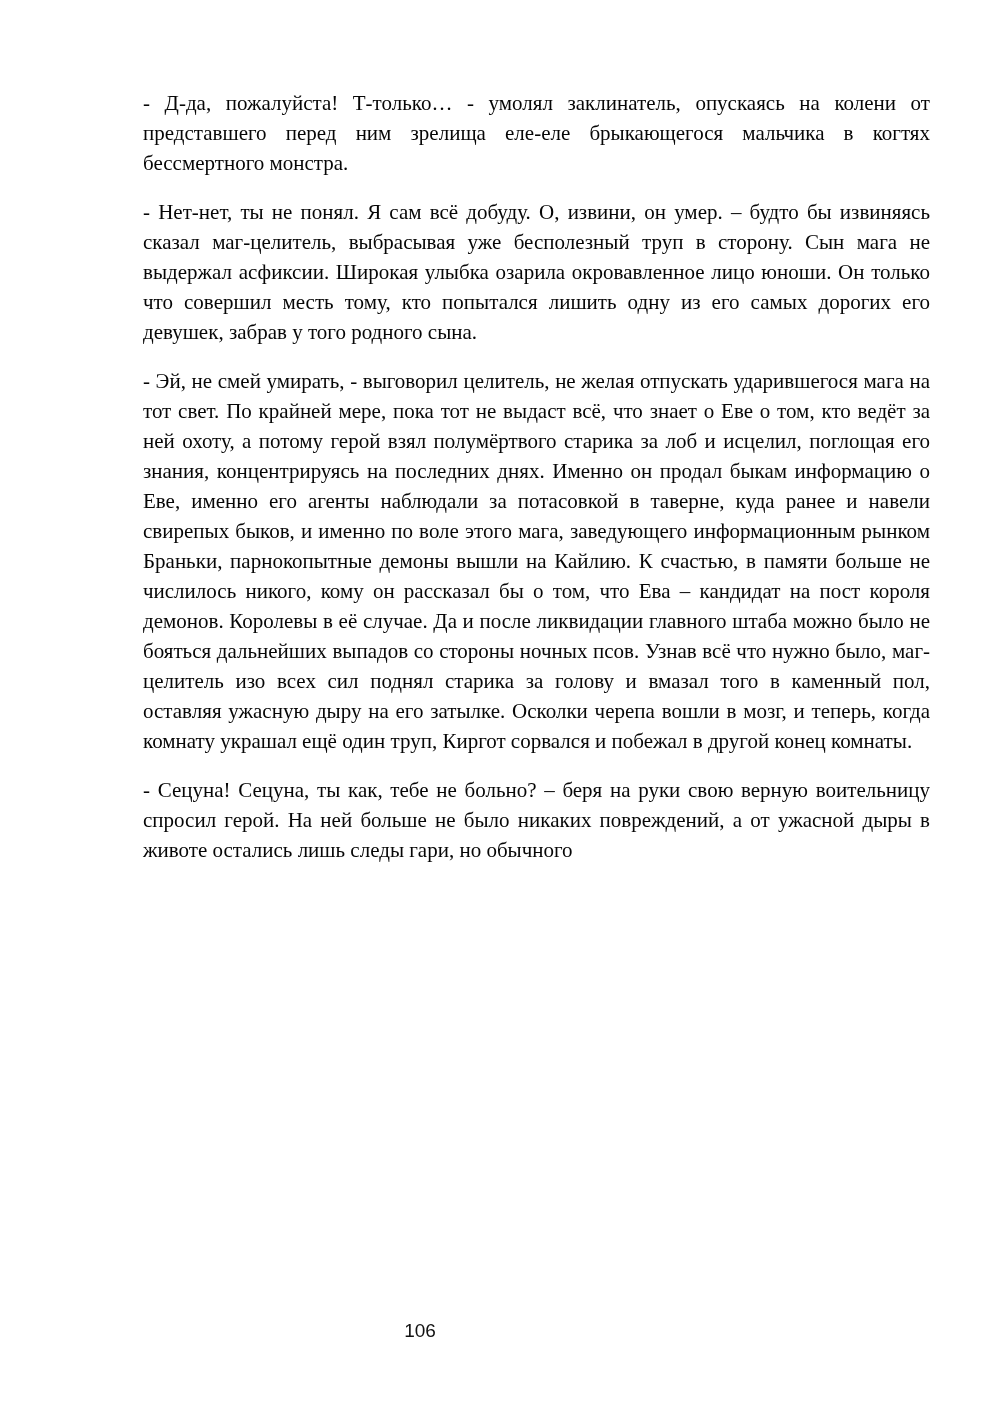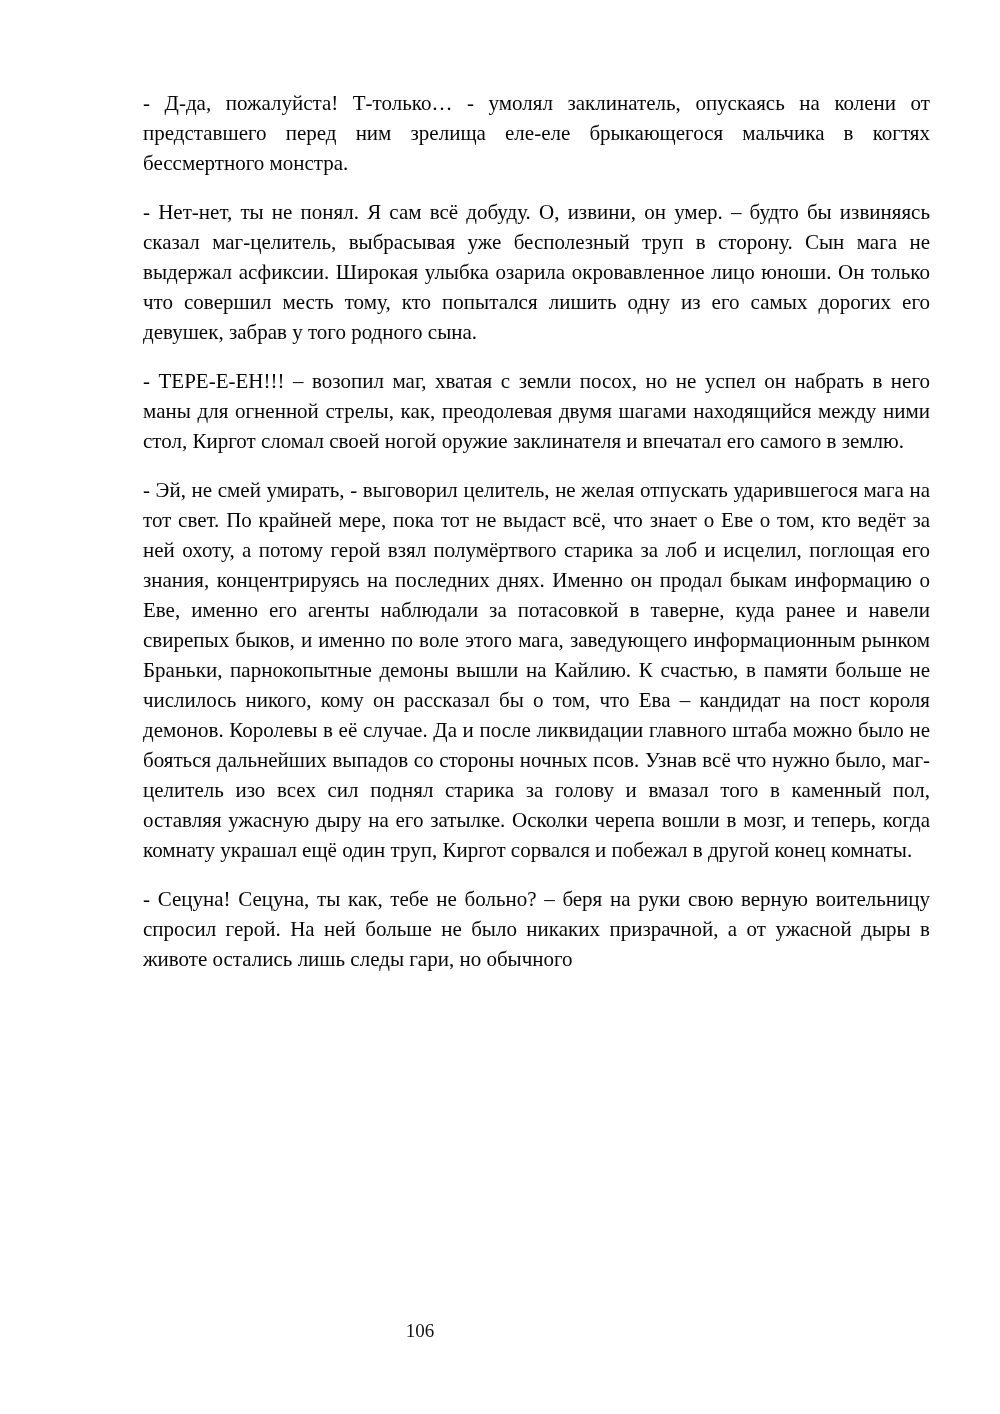--- a/index.html
+++ b/index.html
@@ -32,30 +32,29 @@
     text-align: justify;
     text-justify: inter-word;
     color: #060606;
   }
   .page-number {
     position: absolute;
     left: 0;
     bottom: 72px;
     width: 100%;
     text-align: center;
-    font-family: Liberation Serif, serif;
+    font-family: Liberation Sans, sans-serif;
     font-size: 19px;
     color: #111111;
   }
 </style>
 </head>
 <body>
 
 <div class="page">
   <div class="text-block">
       <p>- Д-да, пожалуйста! Т-только… - умолял заклинатель, опускаясь на колени от представшего перед ним зрелища еле-еле брыкающегося мальчика в когтях бессмертного монстра.</p>
       <p>- Нет-нет, ты не понял. Я сам всё добуду. О, извини, он умер. – будто бы извиняясь сказал маг-целитель, выбрасывая уже бесполезный труп в сторону. Сын мага не выдержал асфиксии. Широкая улыбка озарила окровавленное лицо юноши. Он только что совершил месть тому, кто попытался лишить одну из его самых дорогих его девушек, забрав у того родного сына.</p>
-      <p>- ТЕРЕ-Е-ЕН!!! – возопил маг, хватая с земли посох, но не успел он набрать в него маны для огненной стрелы, как, преодолевая двумя шагами находящийся между ними стол, Киргот сломал своей ногой оружие заклинателя и впечатал его самого в землю.</p>
       <p>- Эй, не смей умирать, - выговорил целитель, не желая отпускать ударившегося мага на тот свет. По крайней мере, пока тот не выдаст всё, что знает о Еве о том, кто ведёт за ней охоту, а потому герой взял полумёртвого старика за лоб и исцелил, поглощая его знания, концентрируясь на последних днях. Именно он продал быкам информацию о Еве, именно его агенты наблюдали за потасовкой в таверне, куда ранее и навели свирепых быков, и именно по воле этого мага, заведующего информационным рынком Браньки, парнокопытные демоны вышли на Кайлию. К счастью, в памяти больше не числилось никого, кому он рассказал бы о том, что Ева – кандидат на пост короля демонов. Королевы в её случае. Да и после ликвидации главного штаба можно было не бояться дальнейших выпадов со стороны ночных псов. Узнав всё что нужно было, маг-целитель изо всех сил поднял старика за голову и вмазал того в каменный пол, оставляя ужасную дыру на его затылке. Осколки черепа вошли в мозг, и теперь, когда комнату украшал ещё один труп, Киргот сорвался и побежал в другой конец комнаты.</p>
-      <p>- Сецуна! Сецуна, ты как, тебе не больно? – беря на руки свою верную воительницу спросил герой. На ней больше не было никаких призрачной, а от ужасной дыры в животе остались лишь следы гари, но обычного</p>
+      <p>- Сецуна! Сецуна, ты как, тебе не больно? – беря на руки свою верную воительницу спросил герой. На ней больше не было никаких повреждений, а от ужасной дыры в животе остались лишь следы гари, но обычного</p>
     </div>
   <div class="page-number">106</div>
 </div>
 
 </body></html>

